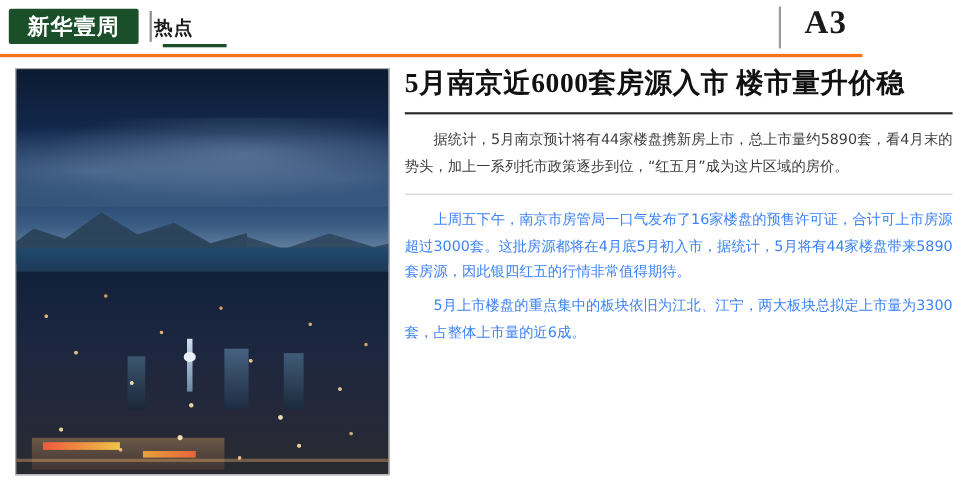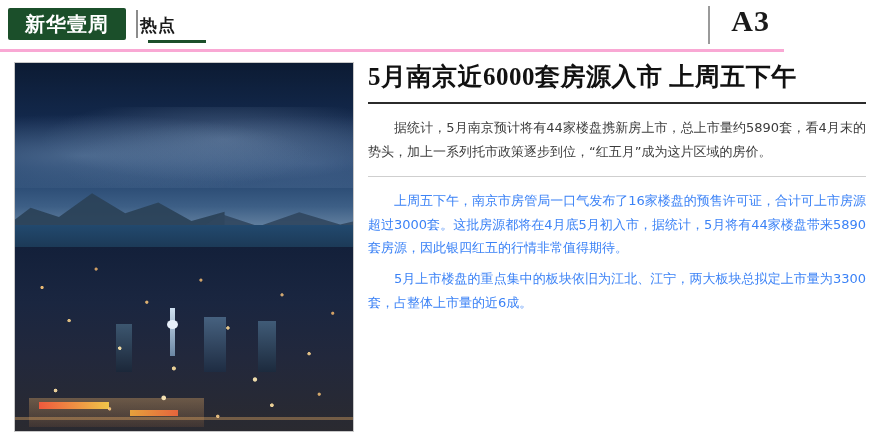--- a/index.html
+++ b/index.html
@@ -21,21 +21,21 @@
   }
 
   
   .masthead {
     position: absolute;
     left: 0;
     top: 0;
     width: 784px;
     height: 52px;
     background: #ffffff;
-    border-bottom: 3px solid #f9a8d4;
+    border-bottom: 3px solid #f97316;
     box-sizing: border-box;
   }
   .logo-box {
     position: absolute;
     left: 8px;
     top: 8px;
     width: 118px;
     height: 32px;
     background: #1b4f2a;
     border-radius: 2px;
@@ -339,21 +339,21 @@
       <div class="blockC"></div>
       <div class="street"></div>
       <div class="plaza"></div>
       <div class="neon"></div>
       <div class="neon2"></div>
     </div>
     <div class="lights"></div>
   </div>
 
   <div class="article">
-    <h1 class="headline">5月南京近6000套房源入市 上周五下午</h1>
+    <h1 class="headline">5月南京近6000套房源入市 楼市量升价稳</h1>
     <div class="headline-rule"></div>
     <p class="lede">据统计，5月南京预计将有44家楼盘携新房上市，总上市量约5890套，看4月末的势头，加上一系列托市政策逐步到位，“红五月”成为这片区域的房价。</p>
     <div class="lede-rule"></div>
     <p class="body-p">上周五下午，南京市房管局一口气发布了16家楼盘的预售许可证，合计可上市房源超过3000套。这批房源都将在4月底5月初入市，据统计，5月将有44家楼盘带来5890套房源，因此银四红五的行情非常值得期待。</p>
     <p class="body-p">5月上市楼盘的重点集中的板块依旧为江北、江宁，两大板块总拟定上市量为3300套，占整体上市量的近6成。</p>
   </div>
 
 </div>
 
 </body></html>

